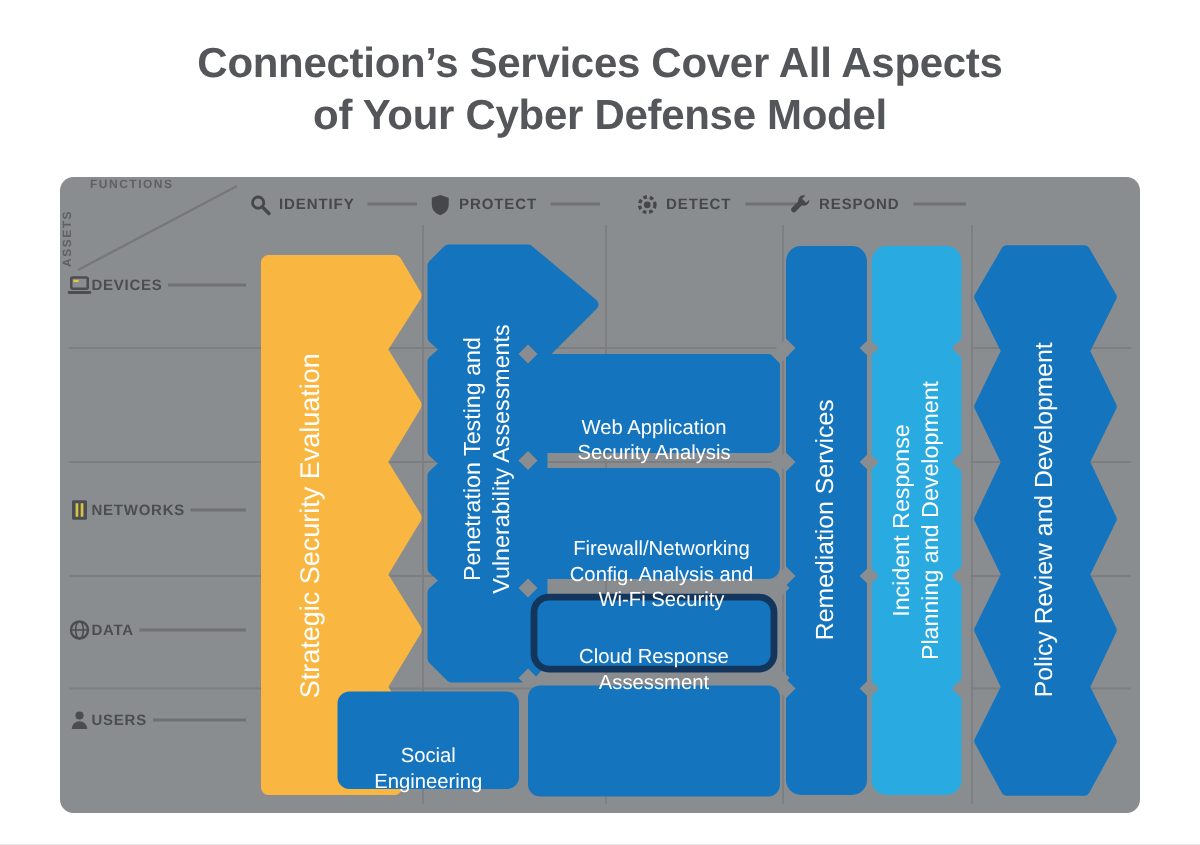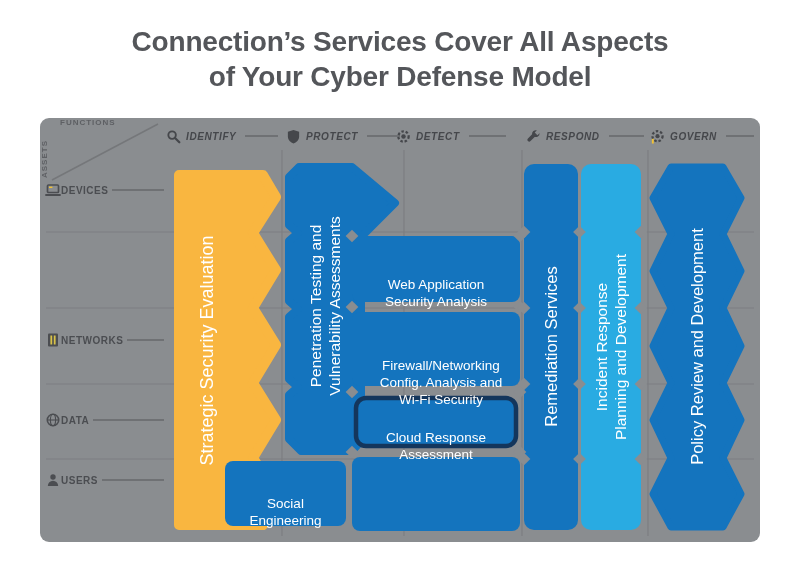--- a/index.html
+++ b/index.html
@@ -4,21 +4,21 @@
 <style>
   html,body{margin:0;padding:0;background:#ffffff;}
   .stage{position:relative;width:800px;height:563px;background:#ffffff;overflow:hidden;
          font-family:"Liberation Sans", sans-serif;}
   .abs{position:absolute;}
   .title{left:0;right:0;top:24px;text-align:center;color:#54565A;font-weight:700;
          font-size:28px;line-height:35px;letter-spacing:-0.2px;}
   .title span{display:block;}
   .panel{left:40px;top:118px;width:720px;height:424px;background:#8A8D90;border-radius:9px;}
   .hcell{top:127px;height:18px;display:flex;align-items:center;gap:5px;}
-  .hcell .lbl{font-size:10px;font-weight:700;color:#45474B;letter-spacing:0.6px;white-space:nowrap;font-style:italic;}
+  .hcell .lbl{font-size:10px;font-weight:700;color:#45474B;letter-spacing:0.6px;white-space:nowrap;}
   .hline{flex:1;height:1.5px;background:#6F7174;margin-left:4px;}
   .rcell{left:45px;width:119px;height:18px;display:flex;align-items:center;gap:0;}
   .rcell .lbl{font-size:10px;font-weight:700;color:#4B4D51;letter-spacing:0.5px;white-space:nowrap;}
   .vlabel{color:#ffffff;text-align:center;transform:rotate(-90deg);white-space:nowrap;}
   .vlabel span{display:block;}
   .boxtext{display:flex;flex-direction:column;align-items:center;justify-content:center;
            color:#ffffff;font-size:13.5px;line-height:17px;text-align:center;margin-top:24px;}
   .corner-top{font-size:8px;font-weight:700;color:#5E6064;letter-spacing:1px;}
   .corner-side{font-size:8px;font-weight:700;color:#5E6064;letter-spacing:1px;
                transform-origin:0 0;transform:rotate(-90deg);}
@@ -105,48 +105,37 @@
   </div>
   <div class="abs hcell" style="left:286px;width:114px;">
     <span>
       <svg width="15" height="15" viewBox="0 0 16 16">
           <path d="M8 1 L14 3 V8 C14 12 11 14.4 8 15.4 C5 14.4 2 12 2 8 V3 Z" fill="#45474B"></path>
         </svg>
     </span>
     <span class="lbl">PROTECT</span>
     <span class="hline"></span>
   </div>
-  <div class="abs hcell" style="left:396px;width:110px;">
+  <div class="abs hcell" style="left:424px;width:110px;">
     <span>
       <svg width="15" height="15" viewBox="0 0 16 16">
           <circle cx="8" cy="8" r="5.5" fill="none" stroke="#45474B" stroke-width="2.4" stroke-dasharray="2.6 2"></circle>
           <circle cx="8" cy="8" r="2.4" fill="#45474B"></circle>
         </svg>
     </span>
     <span class="lbl">DETECT</span>
     <span class="hline"></span>
   </div>
   <div class="abs hcell" style="left:526px;width:118px;">
     <span>
       <svg width="15" height="15" viewBox="0 0 16 16">
           <path d="M14.5 4.8 a4 4 0 0 1 -5.3 3.6 L4.8 12.8 a1.9 1.9 0 0 1 -2.7 -2.7 L6.5 5.7 A4 4 0 0 1 11.6 1.4 L9.3 3.7 l2.9 2.9 2.2 -2.2 Z" fill="#45474B"></path>
         </svg>
     </span>
     <span class="lbl">RESPOND</span>
-    <span class="hline"></span>
-  </div>
-  <div class="abs hcell" style="left:650px;width:104px;">
-    <span>
-      <svg width="15" height="15" viewBox="0 0 16 16">
-          <circle cx="8" cy="7.6" r="5.4" fill="none" stroke="#45474B" stroke-width="2.4" stroke-dasharray="2.6 2"></circle>
-          <circle cx="8" cy="7.6" r="2.2" fill="#45474B"></circle>
-          <rect x="2" y="10.5" width="2" height="5" fill="#F2C233"></rect>
-        </svg>
-    </span>
-    <span class="lbl">GOVERN</span>
     <span class="hline"></span>
   </div>
 
   <div class="abs rcell" style="top:181px;">
     <span>
       <svg width="16" height="16" viewBox="0 0 16 16">
           <rect x="2.5" y="3" width="11" height="7.5" rx="1" fill="none" stroke="#4B4D51" stroke-width="1.7"></rect>
           <rect x="4" y="4.6" width="3.4" height="1.4" fill="#F2C233"></rect>
           <line x1="1" y1="13" x2="15" y2="13" stroke="#4B4D51" stroke-width="1.9" stroke-linecap="round"></line>
         </svg>

